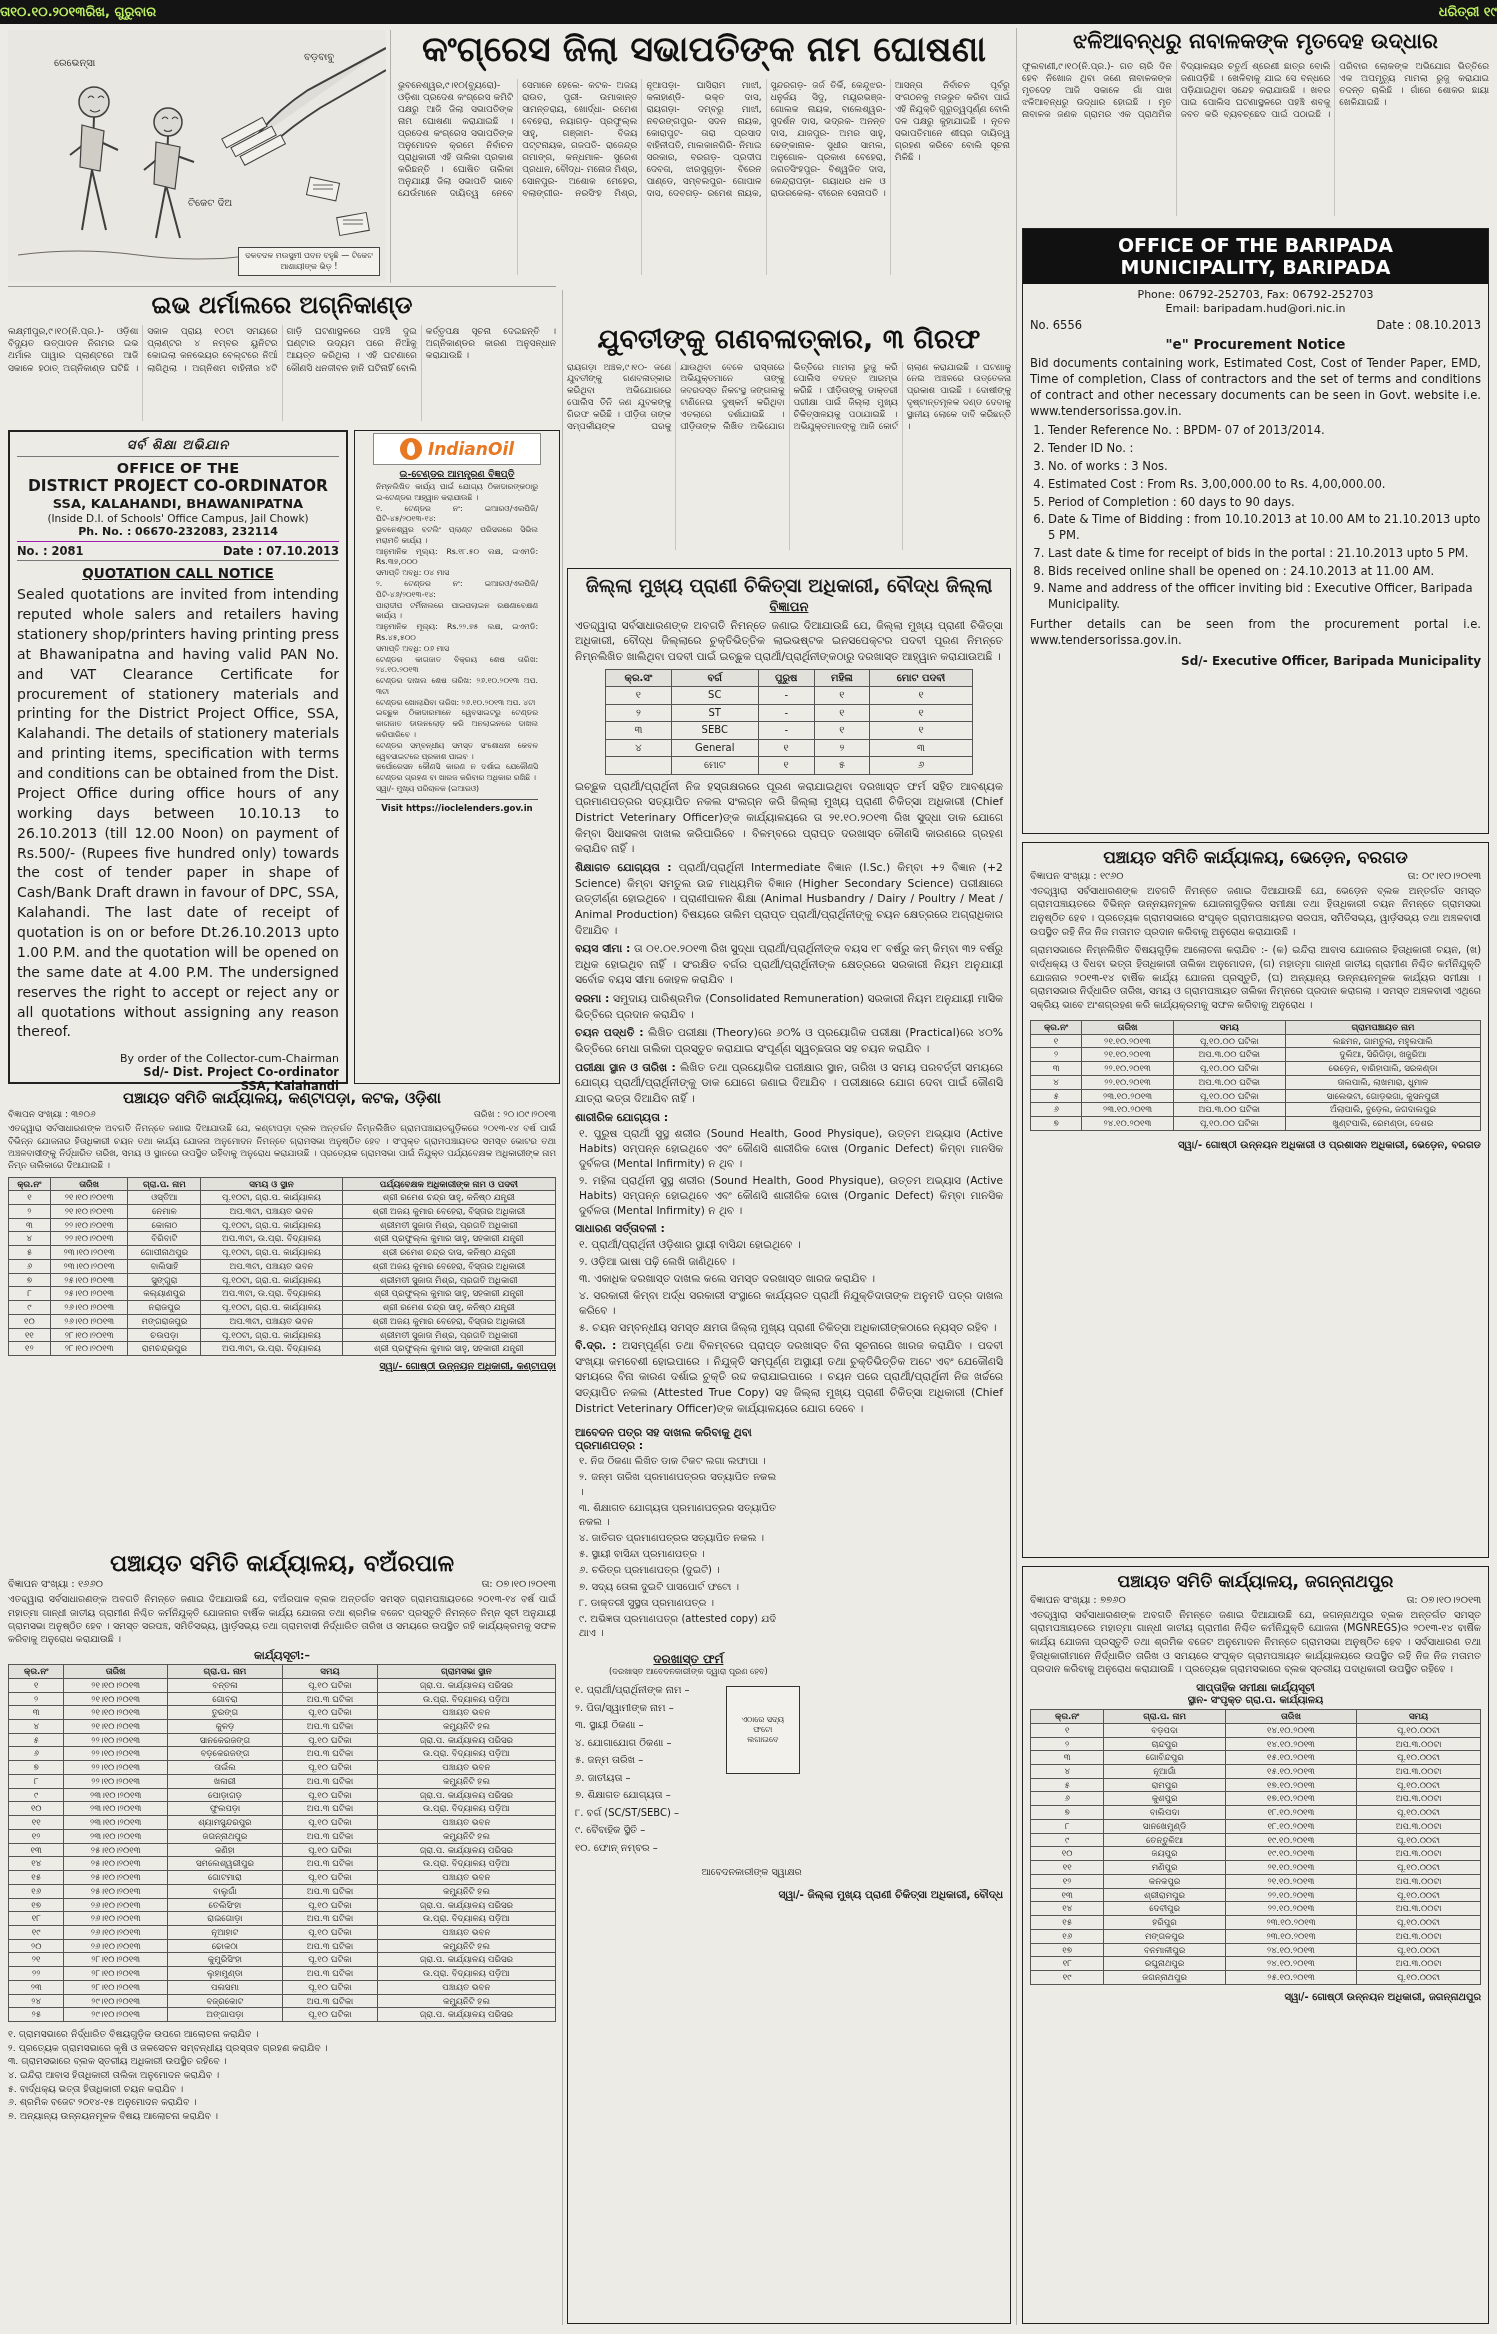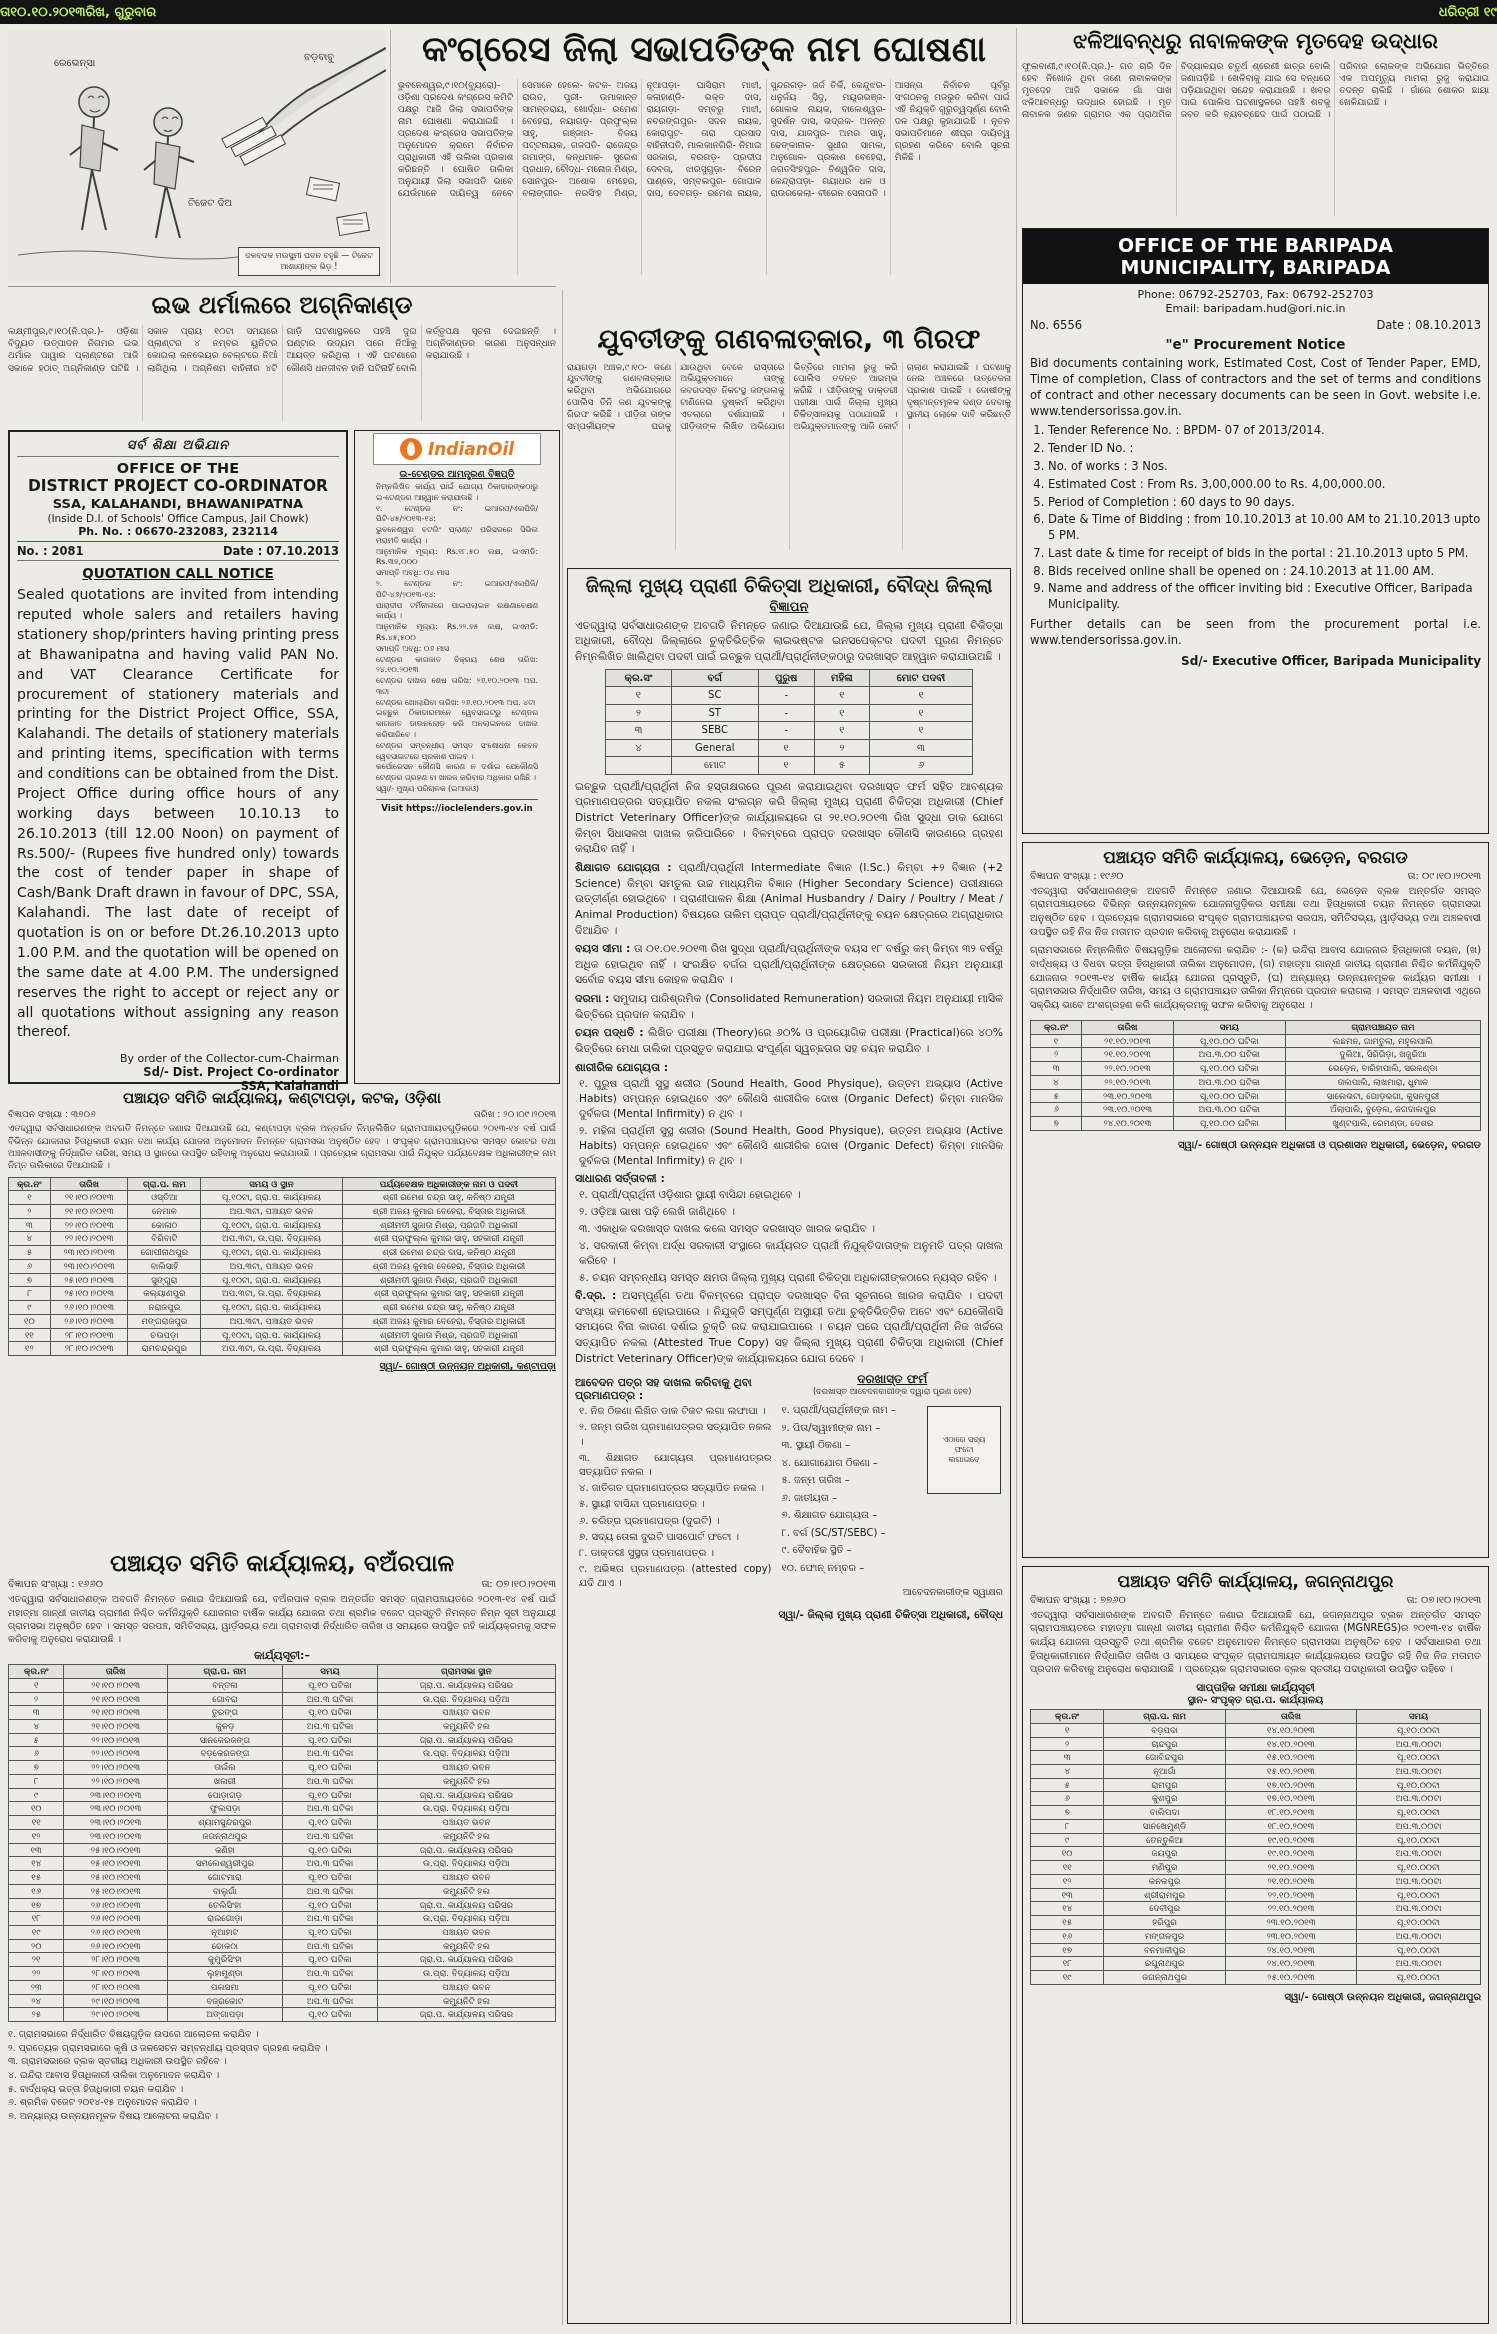--- a/index.html
+++ b/index.html
@@ -65,21 +65,21 @@
 
   
   #vet .vtitle{text-align:center;font-weight:bold;font-size:19px;line-height:1.15;margin:1px 0 2px;}
   #vet .vsub{text-align:center;font-weight:bold;font-size:13px;text-decoration:underline;margin:1px 0 3px;}
   #vet .vtext,#vet .vp{font-size:10.8px;line-height:1.45;text-align:justify;margin:3px 0;}
   #vet .lead{font-weight:bold;}
   #vet table.grid{width:86%;margin:4px auto;}
   #vet table.grid th,#vet table.grid td{font-size:10px;padding:2px 4px;}
   #vet .subhead{font-weight:bold;font-size:11px;margin:4px 0 1px;}
   #vet .numitem{font-size:10.6px;line-height:1.42;text-align:justify;margin:2px 0 2px 4px;}
-  #vet .twocol{display:flex;gap:10px;margin-top:6px;}
+  #vet .twocol{display:flex;gap:10px;margin-top:6px;flex-direction:column;}
   #vet .docs{width:47%;}
   #vet .docs .numitem{font-size:10px;}
   #vet .formbox{width:53%;position:relative;}
   #vet .ftitle{text-align:center;font-weight:bold;font-size:12px;text-decoration:underline;}
   #vet .fsub{text-align:center;font-size:8.2px;margin-bottom:4px;}
   #vet .fitem{font-size:10px;line-height:1.75;}
   #vet .photo{position:absolute;right:2px;top:34px;width:74px;height:88px;border:1px solid #333;
        font-size:8px;text-align:center;display:flex;align-items:center;justify-content:center;padding:10px;box-sizing:border-box;background:#f3f1ec;}
   #vet .fsign{text-align:right;font-size:9.5px;margin-top:10px;}
 
@@ -560,20 +560,21 @@
       <p class="vp"><b class="lead"></b> <span>ଇଚ୍ଛୁକ ପ୍ରାର୍ଥୀ/ପ୍ରାର୍ଥିନୀ ନିଜ ହସ୍ତାକ୍ଷରରେ ପୂରଣ କରାଯାଇଥିବା ଦରଖାସ୍ତ ଫର୍ମ ସହିତ ଆବଶ୍ୟକ ପ୍ରମାଣପତ୍ରର ସତ୍ୟାପିତ ନକ​ଲ ସଂଲଗ୍ନ କରି ଜିଲ୍ଲା ମୁଖ୍ୟ ପ୍ରାଣୀ ଚିକିତ୍ସା ଅଧିକାରୀ (Chief District Veterinary Officer)ଙ୍କ କାର୍ଯ୍ୟାଳୟରେ ତା ୨୧.୧୦.୨୦୧୩ ରିଖ ସୁଦ୍ଧା ଡାକ ଯୋଗେ କିମ୍ବା ସିଧାସଳଖ ଦାଖଲ କରିପାରିବେ । ବିଳମ୍ବରେ ପ୍ରାପ୍ତ ଦରଖାସ୍ତ କୌଣସି କାରଣରେ ଗ୍ରହଣ କରାଯିବ ନାହିଁ ।</span></p>
 
       <p class="vp"><b class="lead">ଶିକ୍ଷାଗତ ଯୋଗ୍ୟତା :</b> <span>ପ୍ରାର୍ଥୀ/ପ୍ରାର୍ଥିନୀ Intermediate ବିଜ୍ଞାନ (I.Sc.) କିମ୍ବା +୨ ବିଜ୍ଞାନ (+2 Science) କିମ୍ବା ସମତୁଲ ଉଚ୍ଚ ମାଧ୍ୟମିକ ବିଜ୍ଞାନ (Higher Secondary Science) ପରୀକ୍ଷାରେ ଉତ୍ତୀର୍ଣ୍ଣ ହୋଇଥିବେ । ପ୍ରାଣୀପାଳନ ଶିକ୍ଷା (Animal Husbandry / Dairy / Poultry / Meat / Animal Production) ବିଷୟରେ ତାଲିମ ପ୍ରାପ୍ତ ପ୍ରାର୍ଥୀ/ପ୍ରାର୍ଥିନୀଙ୍କୁ ଚୟନ କ୍ଷେତ୍ରରେ ଅଗ୍ରାଧିକାର ଦିଆଯିବ ।</span></p>
 
       <p class="vp"><b class="lead">ବୟସ ସୀମା :</b> <span>ତା ୦୧.୦୧.୨୦୧୩ ରିଖ ସୁଦ୍ଧା ପ୍ରାର୍ଥୀ/ପ୍ରାର୍ଥିନୀଙ୍କ ବୟସ ୧୮ ବର୍ଷରୁ କମ୍ କିମ୍ବା ୩୨ ବର୍ଷରୁ ଅଧିକ ହୋଇଥିବ ନାହିଁ । ସଂରକ୍ଷିତ ବର୍ଗର ପ୍ରାର୍ଥୀ/ପ୍ରାର୍ଥିନୀଙ୍କ କ୍ଷେତ୍ରରେ ସରକାରୀ ନିୟମ ଅନୁଯାୟୀ ସର୍ବୋଚ୍ଚ ବୟସ ସୀମା କୋହଳ କରାଯିବ ।</span></p>
 
       <p class="vp"><b class="lead">ଦରମା :</b> <span>ସମୁଦାୟ ପାରିଶ୍ରମିକ (Consolidated Remuneration) ସରକାରୀ ନିୟମ ଅନୁଯାୟୀ ମାସିକ ଭିତ୍ତିରେ ପ୍ରଦାନ କରାଯିବ ।</span></p>
 
       <p class="vp"><b class="lead">ଚୟନ ପଦ୍ଧତି :</b> <span>ଲିଖିତ ପରୀକ୍ଷା (Theory)ରେ ୬୦% ଓ ପ୍ରୟୋଗିକ ପରୀକ୍ଷା (Practical)ରେ ୪୦% ଭିତ୍ତିରେ ମେଧା ତାଲିକା ପ୍ରସ୍ତୁତ କରାଯାଇ ସଂପୂର୍ଣ୍ଣ ସ୍ୱଚ୍ଛତାର ସହ ଚୟନ କରାଯିବ ।</span></p>
 
+      <p class="vp"><b class="lead">ପରୀକ୍ଷା ସ୍ଥାନ ଓ ତାରିଖ :</b> <span>ଲିଖିତ ତଥା ପ୍ରୟୋଗିକ ପରୀକ୍ଷାର ସ୍ଥାନ, ତାରିଖ ଓ ସମୟ ପରବର୍ତ୍ତୀ ସମୟରେ ଯୋଗ୍ୟ ପ୍ରାର୍ଥୀ/ପ୍ରାର୍ଥିନୀଙ୍କୁ ଡାକ ଯୋଗେ ଜଣାଇ ଦିଆଯିବ । ପରୀକ୍ଷାରେ ଯୋଗ ଦେବା ପାଇଁ କୌଣସି ଯାତ୍ରା ଭତ୍ତା ଦିଆଯିବ ନାହିଁ ।</span></p>
 
     <div class="subhead">ଶାରୀରିକ ଯୋଗ୍ୟତା :</div>
 
       <div class="numitem">୧. ପୁରୁଷ ପ୍ରାର୍ଥୀ ସୁସ୍ଥ ଶରୀର (Sound Health, Good Physique), ଉତ୍ତମ ଅଭ୍ୟାସ (Active Habits) ସମ୍ପନ୍ନ ହୋଇଥିବେ ଏବଂ କୌଣସି ଶାରୀରିକ ଦୋଷ (Organic Defect) କିମ୍ବା ମାନସିକ ଦୁର୍ବଳତା (Mental Infirmity) ନ ଥିବ ।</div>
 
       <div class="numitem">୨. ମହିଳା ପ୍ରାର୍ଥିନୀ ସୁସ୍ଥ ଶରୀର (Sound Health, Good Physique), ଉତ୍ତମ ଅଭ୍ୟାସ (Active Habits) ସମ୍ପନ୍ନ ହୋଇଥିବେ ଏବଂ କୌଣସି ଶାରୀରିକ ଦୋଷ (Organic Defect) କିମ୍ବା ମାନସିକ ଦୁର୍ବଳତା (Mental Infirmity) ନ ଥିବ ।</div>
 
     <div class="subhead">ସାଧାରଣ ସର୍ତ୍ତାବଳୀ :</div>
 
       <div class="numitem">୧. ପ୍ରାର୍ଥୀ/ପ୍ରାର୍ଥିନୀ ଓଡ଼ିଶାର ସ୍ଥାୟୀ ବାସିନ୍ଦା ହୋଇଥିବେ ।</div>

